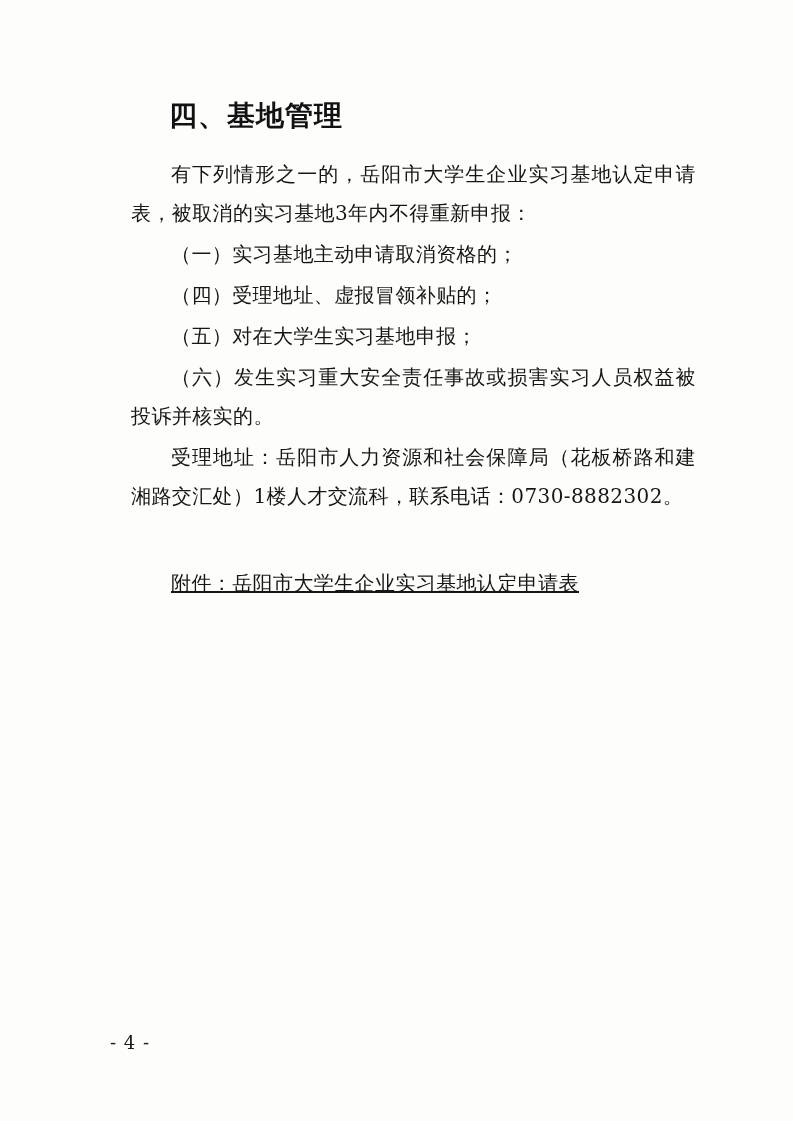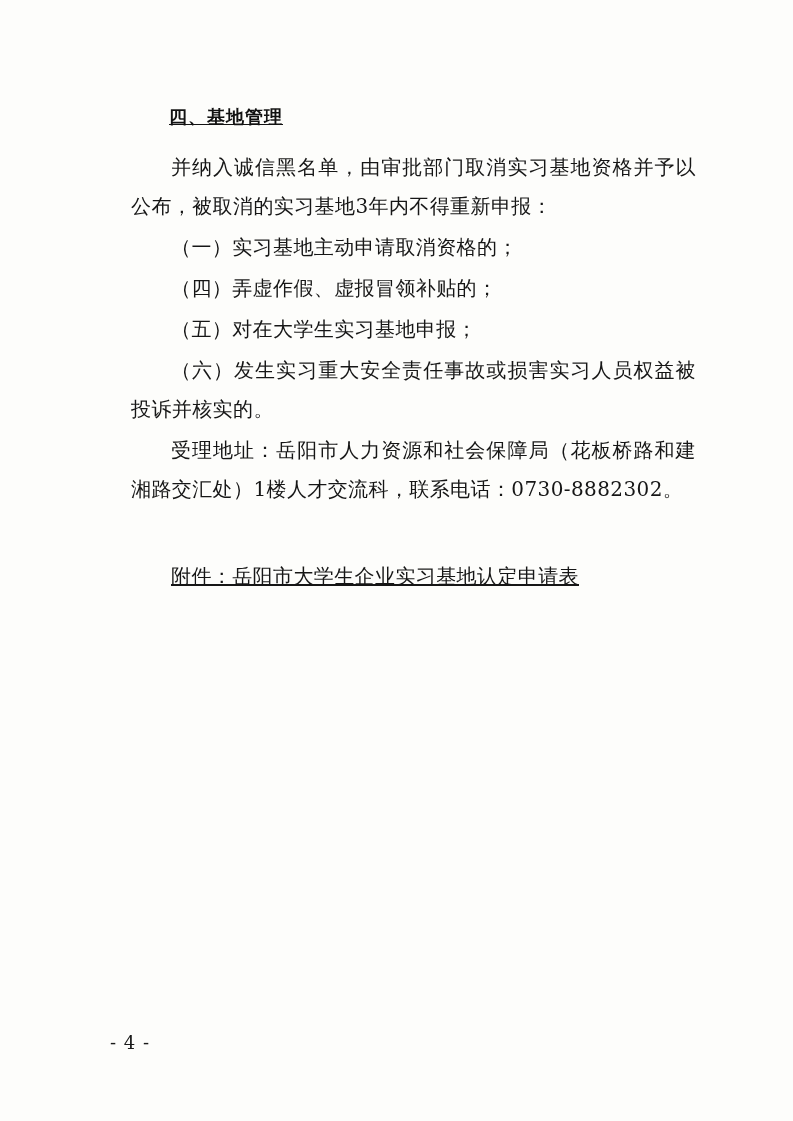--- a/index.html
+++ b/index.html
@@ -23,28 +23,27 @@
     height: 1121px;
     background: #fdfdfb;
   }
   .content {
     position: absolute;
     left: 131px;
     top: 95px;
     width: 565px;
   }
   .heading {
-    font-size: 18px;
+    font-size: 28px;
     font-weight: bold;
     letter-spacing: 1px;
-    margin: 8px 0 18px 0;
+    margin: 0 0 18px 0;
     text-indent: 38px;
     line-height: 1.5;
     color: #121212;
-    text-decoration: underline;
   }
   .para {
     font-size: 20px;
     line-height: 1.95;
     margin: 0 0 2px 0;
     text-indent: 40px;
     text-align: justify;
     text-justify: inter-ideograph;
     color: #161616;
     letter-spacing: 0.4px;
@@ -66,22 +65,22 @@
     letter-spacing: 1px;
     font-family: "DejaVu Serif", "Liberation Serif", serif;
   }
 </style>
 </head>
 <body>
 
 <div class="page">
   <div class="content">
     <div class="heading">四、基地管理</div>
-    <p class="para">并纳入诚信黑名单，由审批部门取消实习基地资格并予以公布，被取消的实习基地3年内不得重新申报：</p>
+    <p class="para">有下列情形之一的，岳阳市大学生企业实习基地认定申请表，被取消的实习基地3年内不得重新申报：</p>
     <p class="para">（一）实习基地主动申请取消资格的；</p>
-    <p class="para">（四）弄虚作假、虚报冒领补贴的；</p>
+    <p class="para">（四）受理地址、虚报冒领补贴的；</p>
     <p class="para">（五）对在大学生实习基地申报；</p>
     <p class="para">（六）发生实习重大安全责任事故或损害实习人员权益被投诉并核实的。</p>
     <p class="para spaced">受理地址：岳阳市人力资源和社会保障局（花板桥路和建湘路交汇处）1楼人才交流科，联系电话：0730-8882302。</p>
     <p class="para attachment">附件：岳阳市大学生企业实习基地认定申请表</p>
   </div>
   <div class="footer">- 4 -</div>
 </div>
 
 </body></html>

